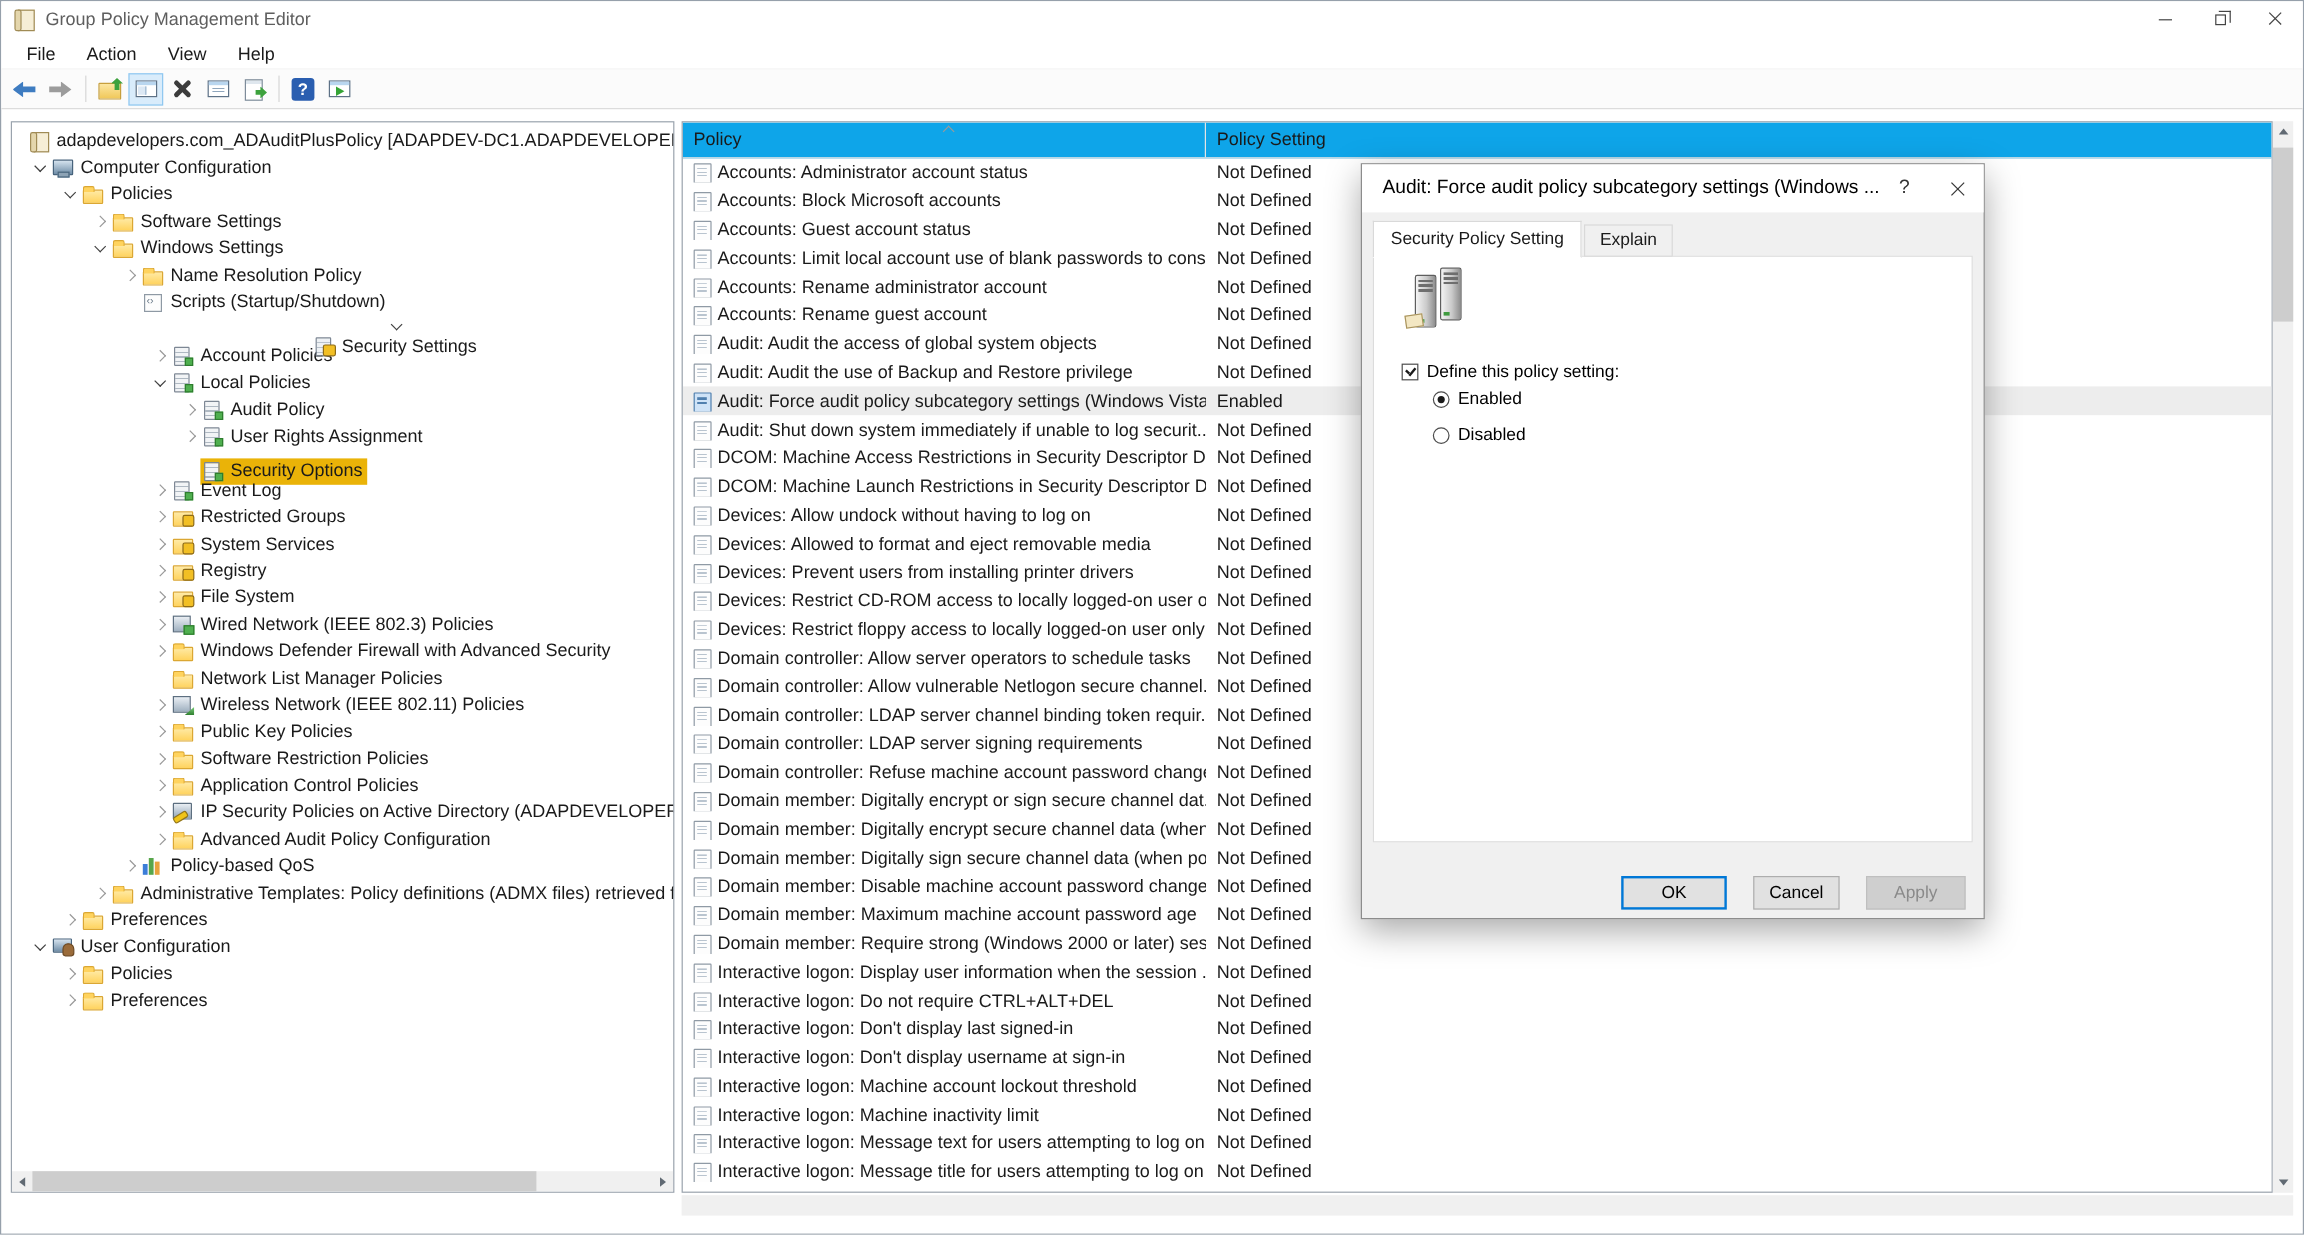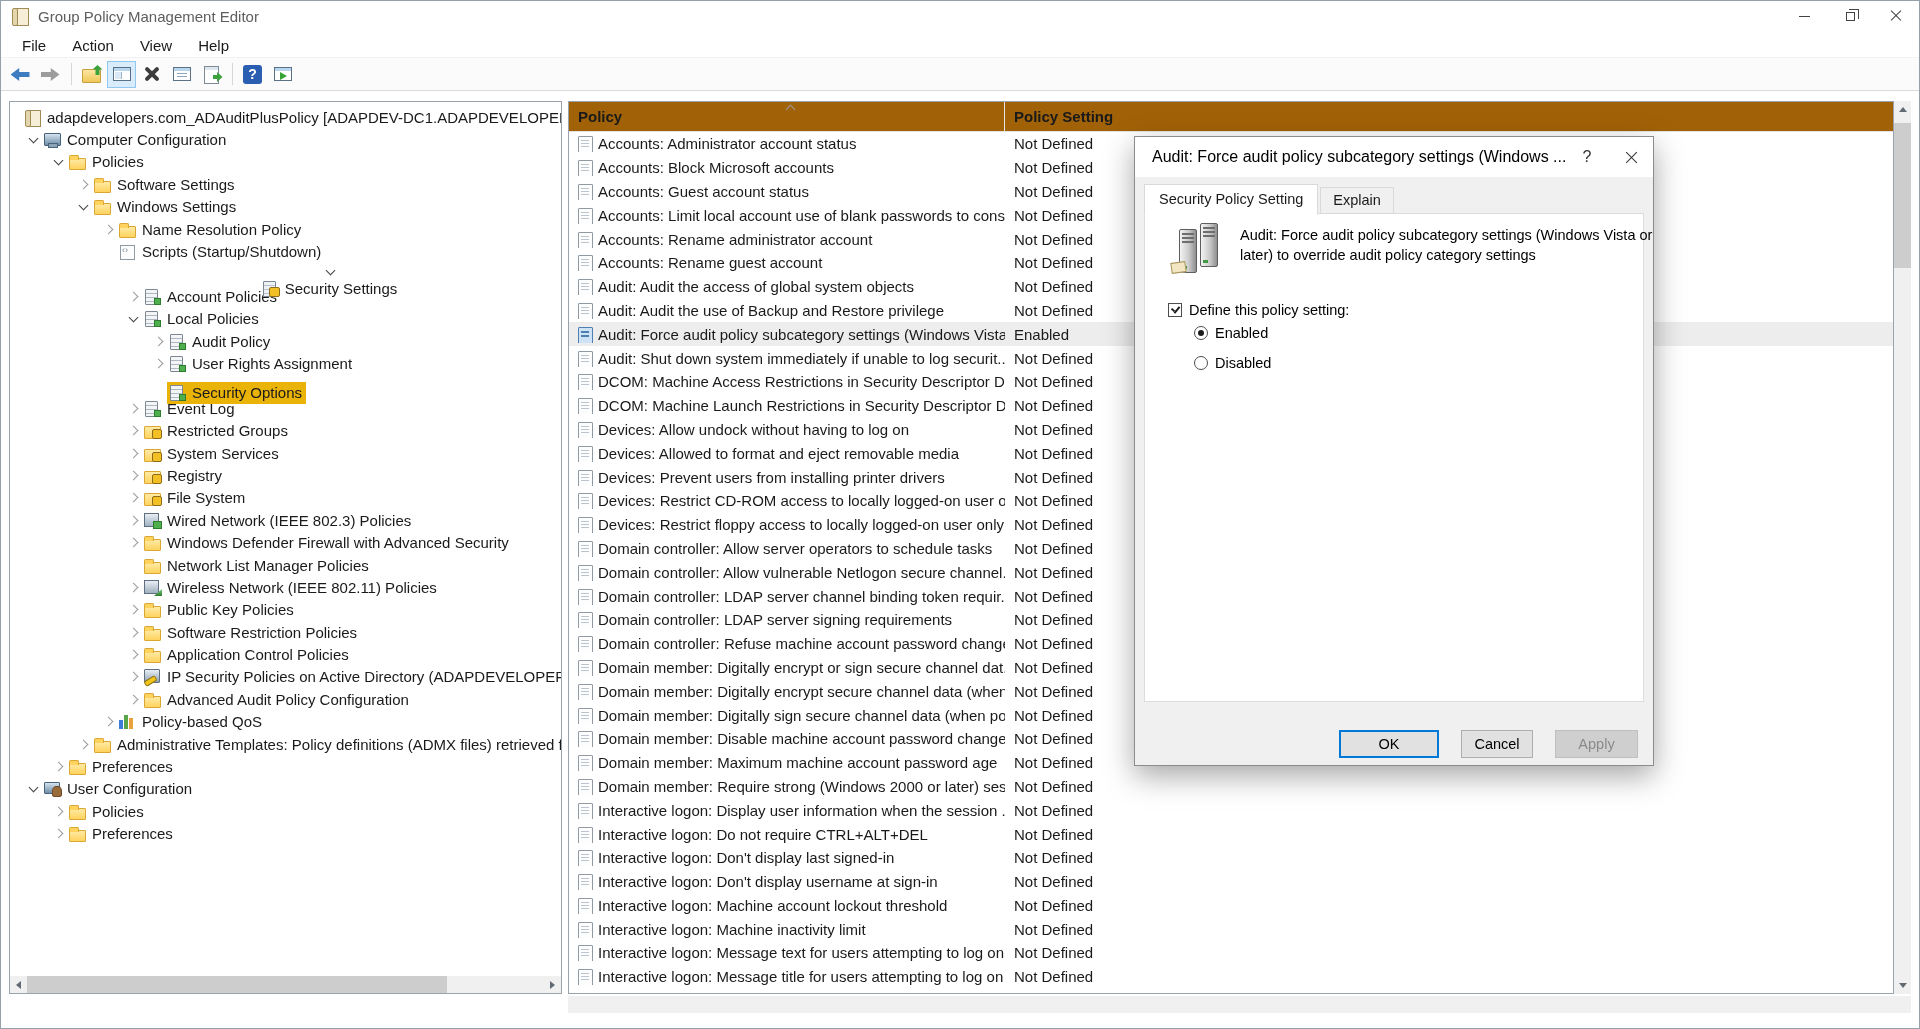--- a/index.html
+++ b/index.html
@@ -88,21 +88,21 @@
   .hscroll { position:absolute; left:0; right:0; bottom:0; height:17px; background:#f0f0f0; }
   .sb-btn { position:absolute; top:0; width:17px; height:17px; display:flex; align-items:center; justify-content:center; }
   .tri-left { width:0;height:0;border-top:4px solid transparent;border-bottom:4px solid transparent;border-right:5px solid #616a73; }
   .tri-right { width:0;height:0;border-top:4px solid transparent;border-bottom:4px solid transparent;border-left:5px solid #616a73; }
   .tri-up { width:0;height:0;border-left:4px solid transparent;border-right:4px solid transparent;border-bottom:5px solid #616a73; }
   .tri-down { width:0;height:0;border-left:4px solid transparent;border-right:4px solid transparent;border-top:5px solid #616a73; }
   .hthumb { position:absolute; left:17px; top:0; width:420px; height:17px; background:#cdcdcd; }
 
   
   .list-pane { position:absolute; left:567px; top:100px; width:1326px; height:893px; border:1px solid #9aa3ad; background:#fff; overflow:hidden; }
-  .list-header { position:absolute; left:0; right:0; top:0; height:30px; background:#a16207; border-bottom:1px solid #e4e4e4; display:flex; font-size:15px; color:#1a1a1a;font-weight:bold; }
+  .list-header { position:absolute; left:0; right:0; top:0; height:30px; background:#0ea5e9; border-bottom:1px solid #e4e4e4; display:flex; font-size:15px; color:#1a1a1a; }
   .col-policy { width:436px; flex:none; padding-left:9px; display:flex; align-items:center; border-right:1px solid #e4e4e4; position:relative; }
   .col-policy .sort-ind { position:absolute; left:50%; top:2px; width:7px; height:7px; }
   .sort-ind::before { content:""; position:absolute; left:0; top:2px; width:6px; height:6px; border-top:1px solid #9a9a9a; border-right:1px solid #9a9a9a; transform:rotate(-45deg); }
   .col-setting { padding-left:9px; display:flex; align-items:center; flex:1; }
   .list-rows { position:absolute; left:0; right:0; top:30px; bottom:0; overflow:hidden; }
   .list-row { height:23.8px; display:flex; align-items:center; font-size:15px; color:#1a1a1a; white-space:nowrap; }
   .list-row.selected { background:#ededed; }
   .lr-policy { width:436px; flex:none; display:flex; align-items:center; overflow:hidden; padding-left:7px; }
   .lr-setting { padding-left:9px; }
   .li-doc { position:relative; width:17px; height:17px; flex:none; margin-right:5px; }
@@ -140,21 +140,21 @@
   .cb { position:relative; width:14px; height:14px; border:1px solid #4d4d4d; background:#fff; margin-right:7px; flex:none; }
   .cb.checked::before { content:""; position:absolute; left:2px; top:5px; width:4px; height:2px; background:#1a1a1a; transform:rotate(45deg); }
   .cb.checked::after { content:""; position:absolute; left:4px; top:5px; width:8px; height:2px; background:#1a1a1a; transform:rotate(-50deg); }
   .dlg-radio { position:absolute; left:49px; display:flex; align-items:center; font-size:14.5px; color:#000; }
   .rb { position:relative; width:14px; height:14px; border:1px solid #4d4d4d; border-radius:50%; background:#fff; margin-right:7px; flex:none; }
   .rb.selected::before { content:""; position:absolute; left:3px; top:3px; width:6px; height:6px; border-radius:50%; background:#1a1a1a; }
   .dlg-buttons { position:absolute; left:0; right:15px; top:593px; display:flex; justify-content:flex-end; gap:22px; }
   .dlg-btn { height:28px; background:#e1e1e1; border:1px solid #adadad; font-size:14.5px; color:#000; display:flex; align-items:center; justify-content:center; }
   .dlg-btn.focused { border:2px solid #0078d7; }
   .dlg-btn.disabled { background:#cfcfcf; border-color:#bfbfbf; color:#8a8a8a; }
-  .dlg-btn.b-ok { width:100px; } .dlg-btn.b-cancel { width:72px; } .dlg-btn.b-apply { width:83px; }
+  .dlg-btn.b-ok { width:88px; } .dlg-btn.b-cancel { width:72px; } .dlg-btn.b-apply { width:83px; }
 </style>
 </head>
 <body>
 
 <div id="win">
 
   <div class="titlebar">
     <span class="app-ico"></span>
     <span class="title-text">Group Policy Management Editor</span>
     <div class="win-controls">
@@ -757,21 +757,20 @@
     <div class="dlg-tabs">
         <div class="dlg-tab active">Security Policy Setting</div>
         <div class="dlg-tab">Explain</div>
       </div>
     <div class="dlg-page">
       <div class="dlg-servers">
         <span class="tower t1"></span>
         <span class="tower t2"></span>
         <span class="paper"></span>
       </div>
-      <div class="dlg-desc">Audit: Force audit policy subcategory settings (Windows Vista or later) to override audit policy category settings</div>
       <div class="dlg-check">
         <span class="cb checked"></span>
         <span>Define this policy setting:</span>
       </div>
       <div id="radio-host">
           <div class="dlg-radio" style="top: 111px;">
             <span class="rb selected"></span>
             <span>Enabled</span>
           </div>
           <div class="dlg-radio" style="top: 141px;">

